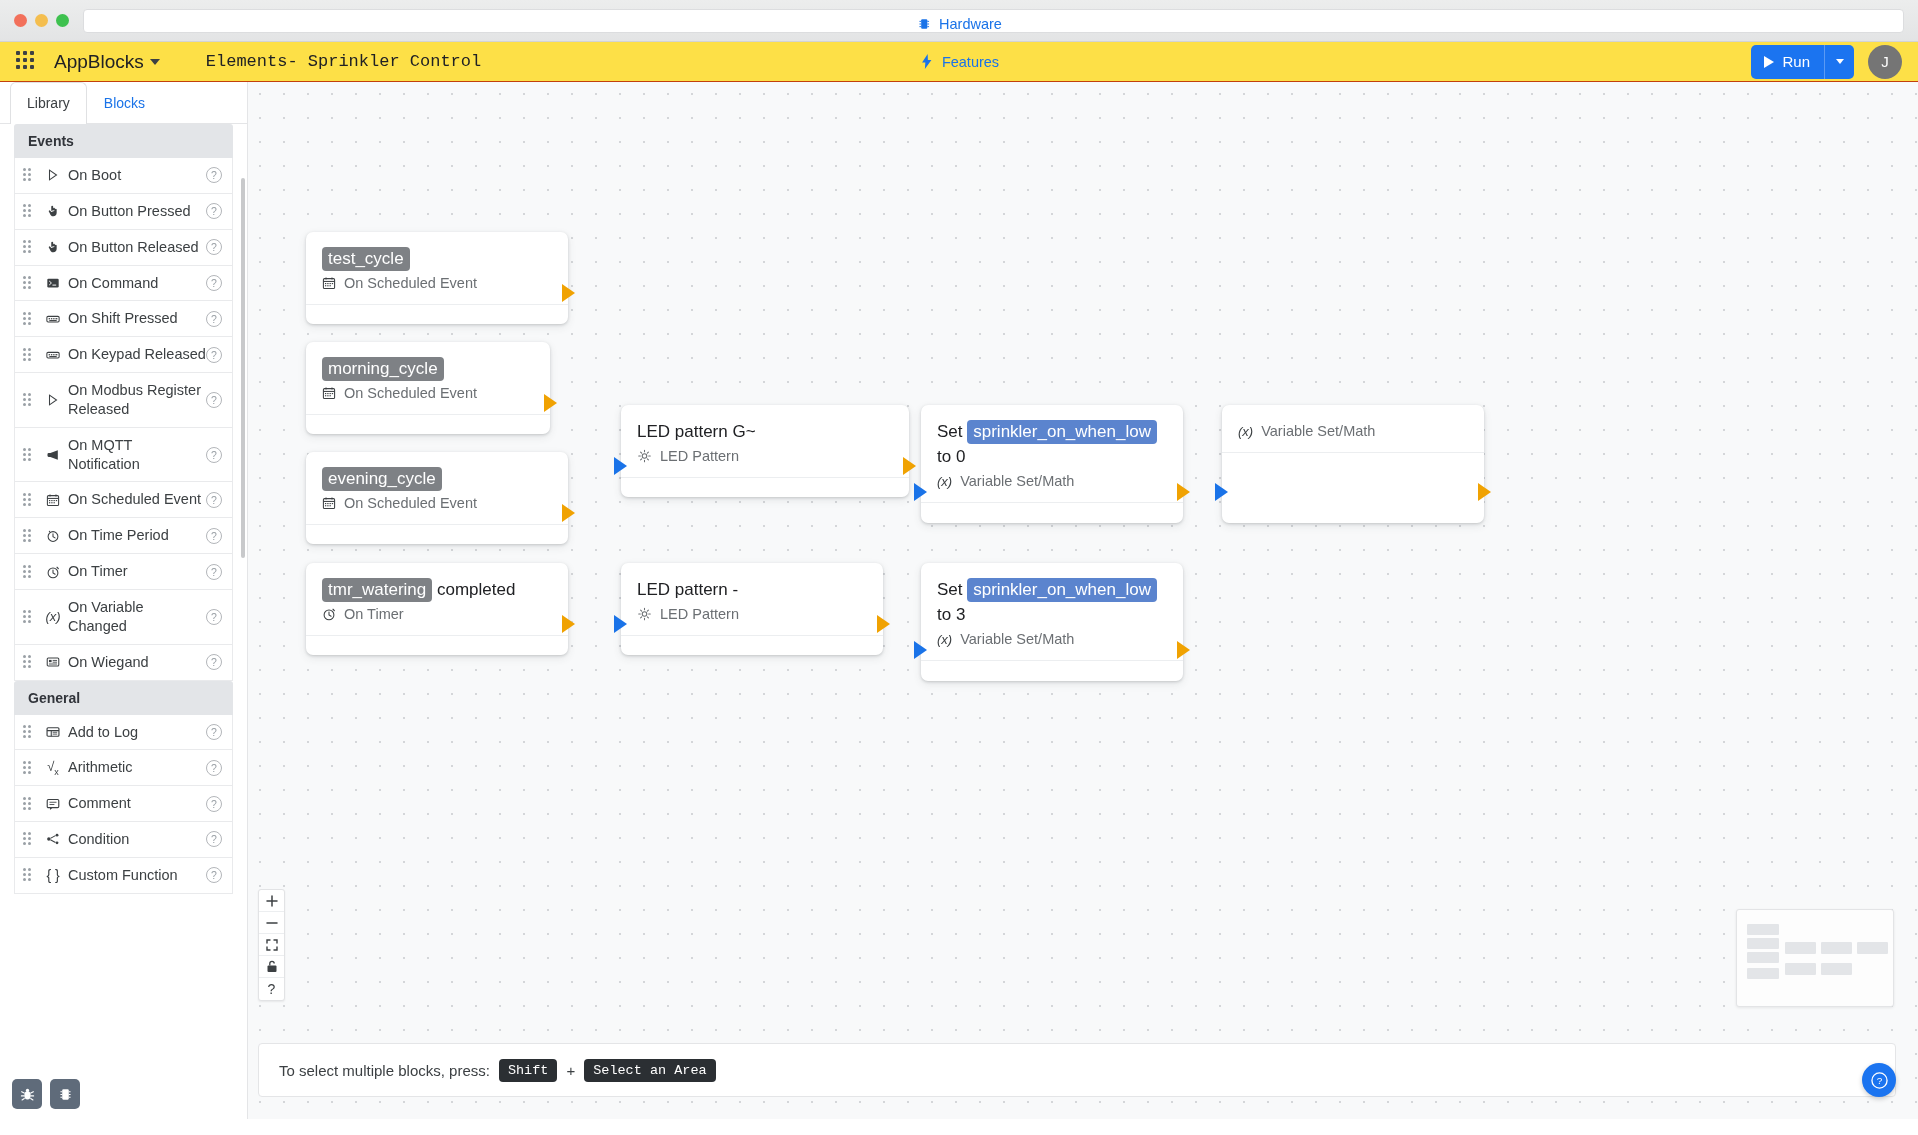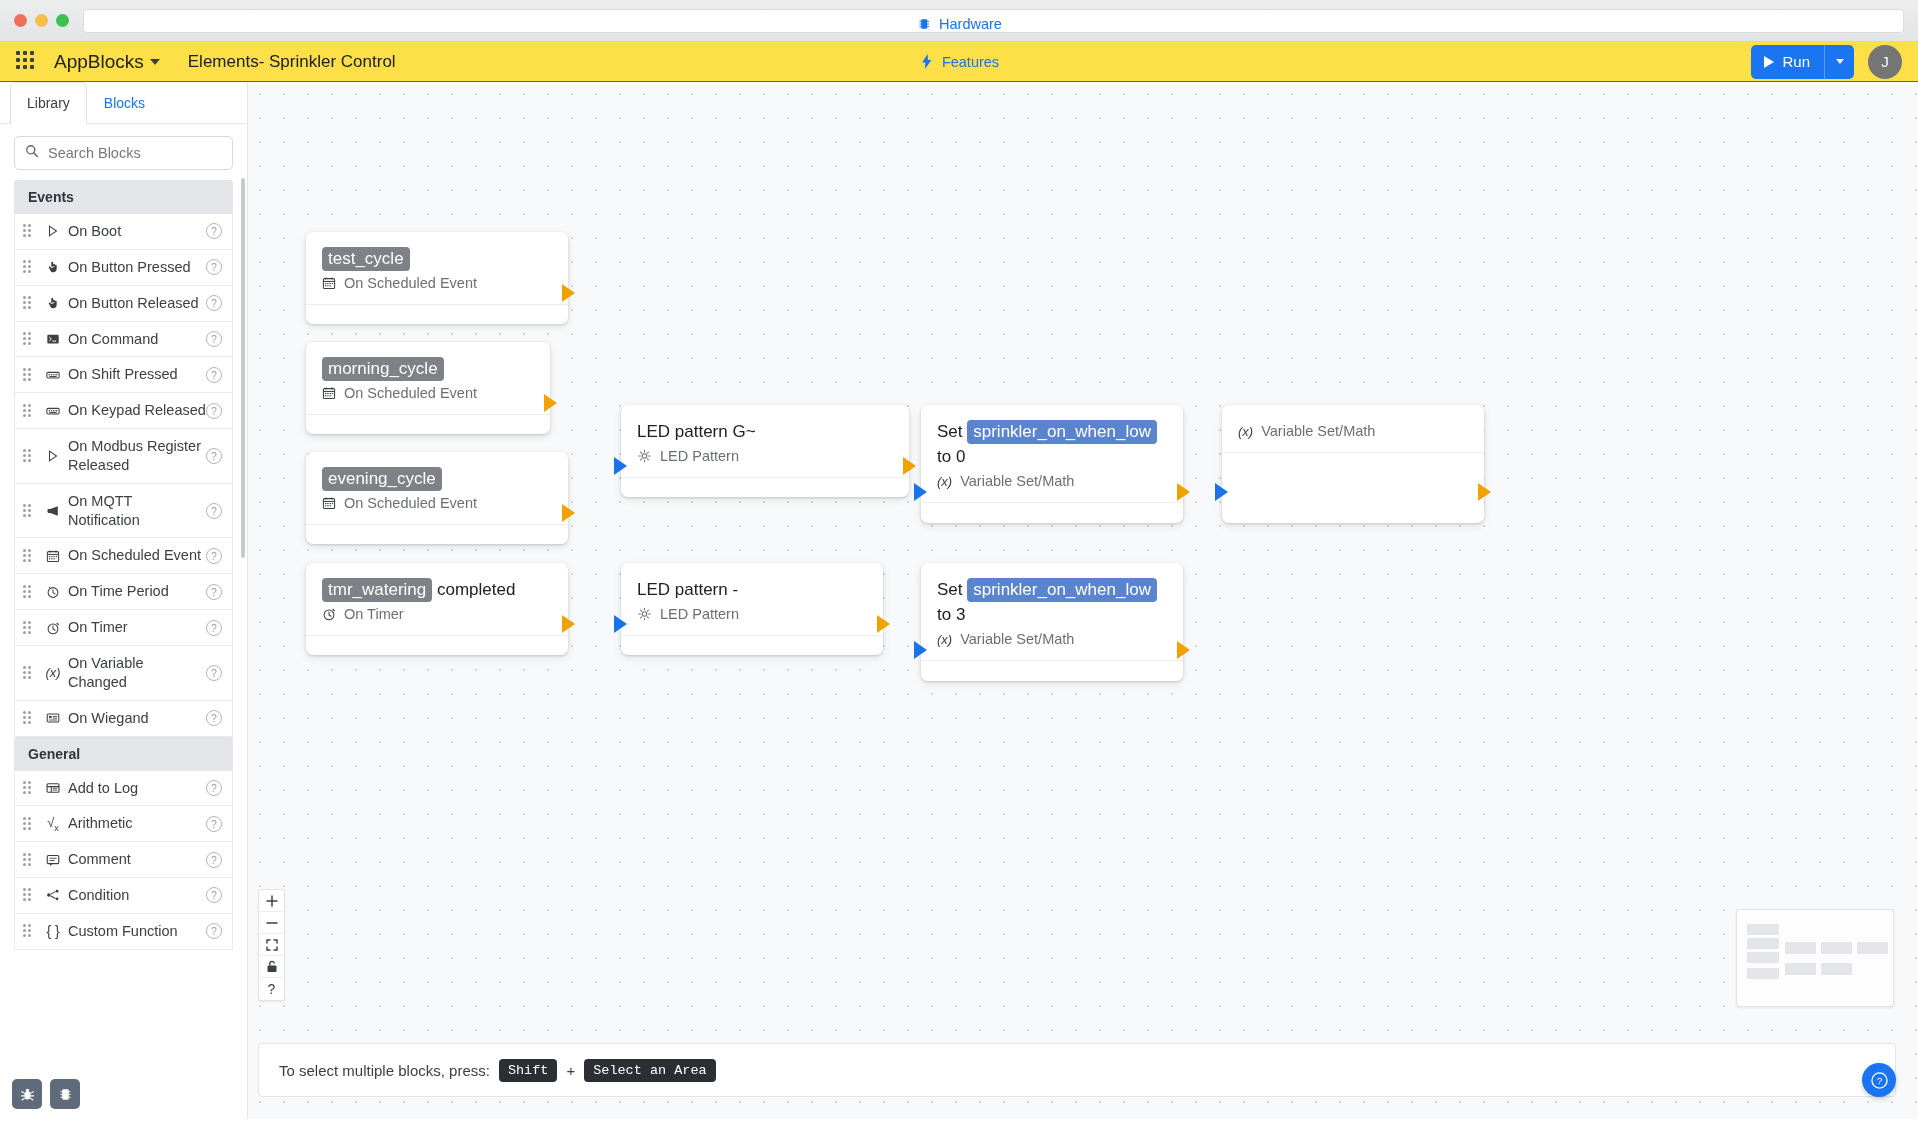--- a/index.html
+++ b/index.html
@@ -46,21 +46,21 @@
   .brand {
     font-size: 19px; color: #202124; display: flex; align-items: center; gap: 6px;
     cursor: pointer;
   }
   .caret-down {
     width: 0; height: 0; border-left: 5px solid transparent;
     border-right: 5px solid transparent; border-top: 6px solid #3c4043;
     display: inline-block;
   }
   .project-title {
-    margin-left: 28px; font-size: 17px; color: #202124;
+    margin-left: 46px; font-size: 17px; color: #202124; font-family: Liberation Mono, monospace;
   }
   .nav-center {
     position: absolute; left: 50%; transform: translateX(-50%);
     display: flex; align-items: center; gap: 6px; flex-direction: column;
   }
   .nav-item {
     display: flex; align-items: center; gap: 7px;
     font-size: 14.5px; color: #1a73e8; padding: 8px 12px;
     border-radius: 5px; cursor: pointer; white-space: nowrap;
   }
@@ -317,31 +317,20 @@
 </div>
 
 <div class="body-wrap">
 
   <div class="sidebar">
     <div class="tabs">
       <div class="tab active">Library</div>
       <div class="tab">Blocks</div>
     </div>
 
-    <div class="search-wrap">
-      <div class="search-box">
-        <span>
-          <svg width="14" height="14" viewBox="0 0 16 16">
-              <circle cx="6.6" cy="6.6" r="4.6" fill="none" stroke="#5f6368" stroke-width="1.5"></circle>
-              <path d="M10.2 10.2L14.2 14.2" stroke="#5f6368" stroke-width="1.6" stroke-linecap="round"></path>
-            </svg>
-        </span>
-        <input type="text" placeholder="Search Blocks" style="">
-      </div>
-    </div>
 
     <div class="block-list" id="block-list">
         <div class="group-head">Events</div>
         <div class="lib-item">
           <span class="drag-dots">
             <i></i>
             <i></i>
             <i></i>
             <i></i>
             <i></i>

